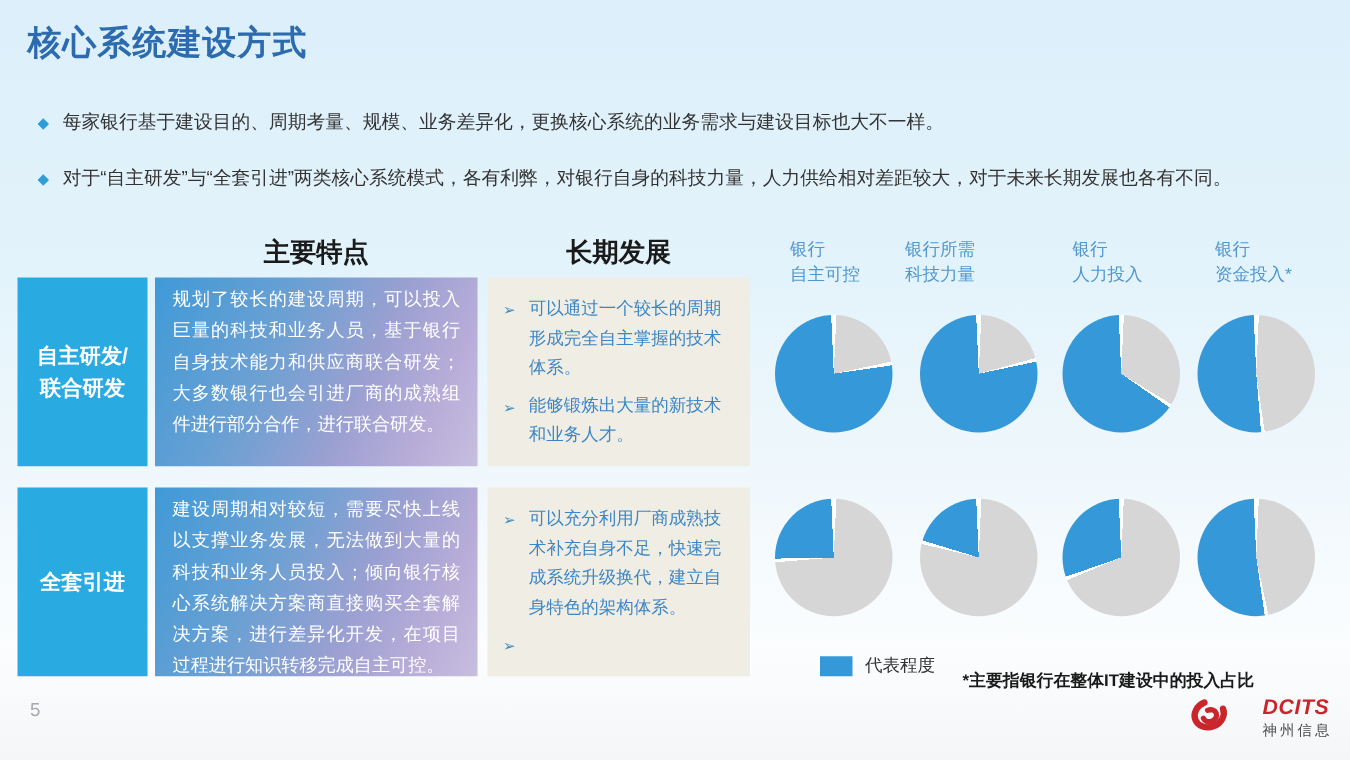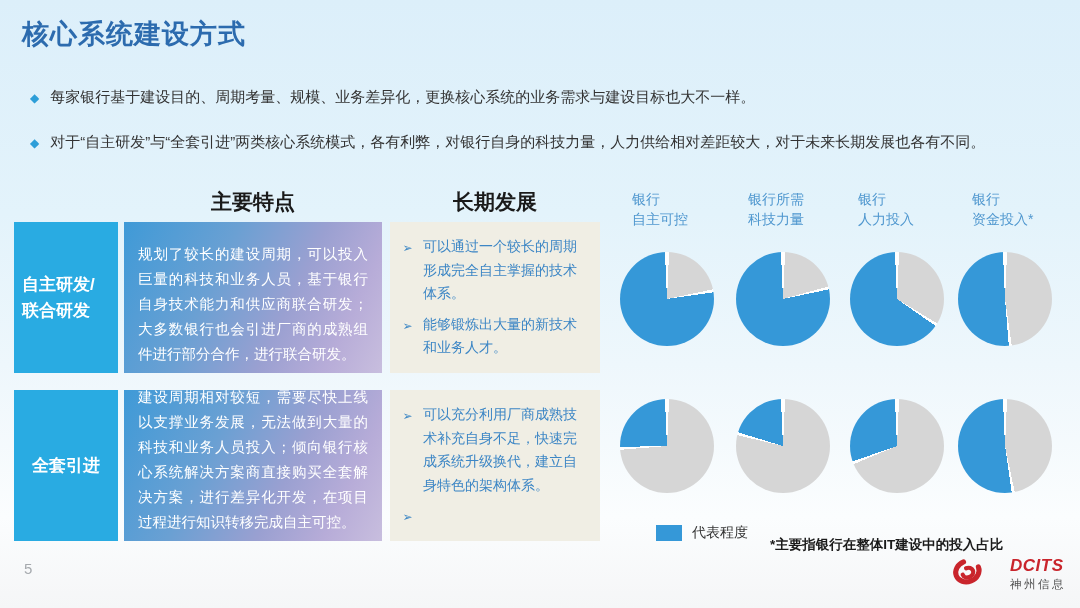--- a/index.html
+++ b/index.html
@@ -22,27 +22,27 @@
     position:absolute; top:188px; text-align:center;
     font-size:21px; font-weight:600; color:#1a1a1a;
   }
   .pie-header {
     position:absolute; top:190px; width:110px;
     font-size:14px; line-height:1.4; color:#4f97cf;
   }
   .label-box {
     position:absolute; left:14px; width:104px; height:151px;
     background:#29abe2; color:#fff;
-    display:flex; align-items:center; justify-content:center; 
+    display:flex; align-items:center; justify-content:center; text-align:center;
     font-size:17px; font-weight:bold; line-height:1.5; padding:0 8px;
   }
   .feature-box {
     position:absolute; left:124px; width:258px; height:151px;
     background:linear-gradient(116deg,#3f9ad7 0%,#6aa0d3 35%,#9aa0d1 62%,#b7acd8 82%,#c8bede 100%);
-    color:#fff; padding:6px 14px; display:flex; align-items:flex-end;
+    color:#fff; padding:6px 14px; display:flex; align-items:flex-start;
     font-size:14.5px; line-height:1.72; text-align:justify;
   }
   .dev-box {
     position:absolute; left:390px; width:210px; height:151px;
     background:#f0eee4; color:#3c86c5;
     padding:8px 12px 8px 10px; display:flex; flex-direction:column;
     justify-content:center; gap:7px; font-size:14px; line-height:1.68;
   }
   .dev-item { display:flex; gap:8px; }
   .dev-item .arrow { color:#3f88c5; font-size:12px; margin-top:3px; flex:0 0 15px; text-align:center; }
@@ -72,21 +72,21 @@
     <span>对于“自主研发”与“全套引进”两类核心系统模式，各有利弊，对银行自身的科技力量，人力供给相对差距较大，对于未来长期发展也各有不同。</span>
   </div>
 
   <div class="col-header" style="left:390px; width:210px;">长期发展</div>
   <div class="col-header" style="left:124px; width:258px;">主要特点</div>
 
   <div class="pie-header" style="left:632px;">
     <div>银行</div>
     <div>自主可控</div>
   </div>
-  <div class="pie-header" style="left:748px;">
+  <div class="pie-header" style="left:724px;">
     <div>银行所需</div>
     <div>科技力量</div>
   </div>
   <div class="pie-header" style="left:858px;">
     <div>银行</div>
     <div>人力投入</div>
   </div>
   <div class="pie-header" style="left:972px;">
     <div>银行</div>
     <div>资金投入*</div>

